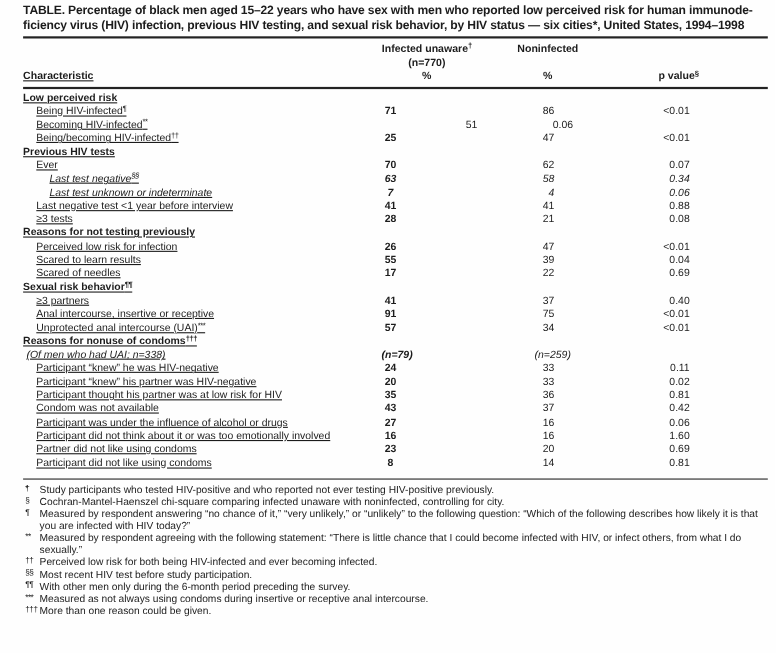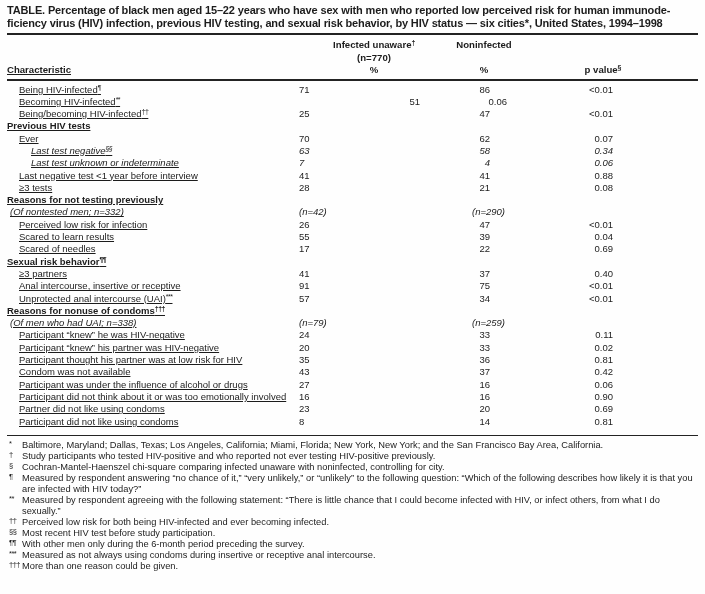--- a/index.html
+++ b/index.html
@@ -5,41 +5,41 @@
   * { margin: 0; padding: 0; box-sizing: border-box; }
   html, body { background: #ffffff; }
   body {
     width: 705px; height: 594px;
     font-family: "Liberation Sans", sans-serif;
     color: #1c1c1c;
     overflow: hidden;
   }
   .page {
     width: 705px; height: 594px;
-    padding: 4px 7px 0 7px;
+    padding: 4px 7px 0 21px;
     background: #fefefe;
   }
 
   
   .title { font-weight: bold; font-size: 11px; line-height: 13px; letter-spacing: -0.15px; white-space: nowrap; }
 
   
   .rule { border: none; }
   .rule-title  { border-top: 2px solid #232323; margin-top: 3px; }
   .rule-header { border-top: 2px solid #232323; margin-top: 2px; }
   .rule-foot   { border-top: 1px solid #232323; margin-top: 3px; }
 
   
   .grid-row {
     display: grid;
     grid-template-columns: 292px 150px 70px 106px;
     line-height: 12.3px;
     font-size: 9.5px;
   }
-  .cell-v1 { text-align: left; padding-right: 66px; }
+  .cell-v1 { text-align: center; padding-right: 66px; font-weight: bold; }
   .cell-v2 { text-align: right; padding-right: 29px; }
   .cell-p  { text-align: right; padding-right: 12px; }
 
   
   .thead { padding-top: 4px; font-weight: bold; }
   .thead .grid-row { line-height: 12.5px; font-size: 9.6px; }
   .thead .hc { text-align: center; padding-right: 0; }
   .thead .cell-p { padding-right: 4px; }
   sup { font-size: 7px; line-height: 0; vertical-align: 3px; letter-spacing: -0.5px; }
 
@@ -100,20 +100,26 @@
       <div class="cell-label">Characteristic</div>
       <div class="hc">%</div>
       <div class="hc">%</div>
       <div class="cell-p"><span>p value</span><sup>§</sup></div>
     </div>
   </div>
 
   <div class="rule rule-header"></div>
 
   <div class="tbody">
+      <div class="grid-row row-section">
+        <div class="cell-label"><span>Low perceived risk</span></div>
+        <div class="cell-v1"></div>
+        <div class="cell-v2"></div>
+        <div class="cell-p"></div>
+      </div>
       <div class="grid-row row-item">
         <div class="cell-label"><span>Being HIV-infected</span><sup>¶</sup></div>
         <div class="cell-v1">71</div>
         <div class="cell-v2">86</div>
         <div class="cell-p">&lt;0.01</div>
       </div>
       <div class="grid-row row-item">
         <div class="cell-label"><span>Becoming HIV-infected</span><sup>**</sup></div>
         <div class="cell-v2">51</div>
         <div class="cell-p">0.06</div>
@@ -159,26 +165,20 @@
         <div class="cell-v1">28</div>
         <div class="cell-v2">21</div>
         <div class="cell-p">0.08</div>
       </div>
       <div class="grid-row row-section">
         <div class="cell-label"><span>Reasons for not testing previously</span></div>
         <div class="cell-v1"></div>
         <div class="cell-v2"></div>
         <div class="cell-p"></div>
       </div>
-      <div class="grid-row row-note">
-        <div class="cell-label"><span>(Of nontested men; n=332)</span></div>
-        <div class="cell-v1">(n=42)</div>
-        <div class="cell-v2">(n=290)</div>
-        <div class="cell-p"></div>
-      </div>
       <div class="grid-row row-item">
         <div class="cell-label"><span>Perceived low risk for infection</span></div>
         <div class="cell-v1">26</div>
         <div class="cell-v2">47</div>
         <div class="cell-p">&lt;0.01</div>
       </div>
       <div class="grid-row row-item">
         <div class="cell-label"><span>Scared to learn results</span></div>
         <div class="cell-v1">55</div>
         <div class="cell-v2">39</div>
@@ -253,40 +253,40 @@
       <div class="grid-row row-item">
         <div class="cell-label"><span>Participant was under the influence of alcohol or drugs</span></div>
         <div class="cell-v1">27</div>
         <div class="cell-v2">16</div>
         <div class="cell-p">0.06</div>
       </div>
       <div class="grid-row row-item">
         <div class="cell-label"><span>Participant did not think about it or was too emotionally involved</span></div>
         <div class="cell-v1">16</div>
         <div class="cell-v2">16</div>
-        <div class="cell-p">0.90</div>
+        <div class="cell-p">1.60</div>
       </div>
       <div class="grid-row row-item">
         <div class="cell-label"><span>Partner did not like using condoms</span></div>
         <div class="cell-v1">23</div>
         <div class="cell-v2">20</div>
         <div class="cell-p">0.69</div>
       </div>
       <div class="grid-row row-item">
         <div class="cell-label"><span>Participant did not like using condoms</span></div>
         <div class="cell-v1">8</div>
         <div class="cell-v2">14</div>
         <div class="cell-p">0.81</div>
       </div>
     </div>
 
   <div class="rule rule-foot"></div>
 
   <div class="footnotes">
-      <div class="fn"><span class="fn-marker">*</span><span class="fn-text">Baltimore, Maryland; Dallas, Texas; Los Angeles, California; Miami, Florida; New York, New York; and the San Francisco Bay Area, California.</span></div>
+      <div class="fn"><span class="fn-marker">*</span></div>
       <div class="fn"><span class="fn-marker">†</span><span class="fn-text">Study participants who tested HIV-positive and who reported not ever testing HIV-positive previously.</span></div>
       <div class="fn"><span class="fn-marker">§</span><span class="fn-text">Cochran-Mantel-Haenszel chi-square comparing infected unaware with noninfected, controlling for city.</span></div>
       <div class="fn"><span class="fn-marker">¶</span><span class="fn-text">Measured by respondent answering “no chance of it,” “very unlikely,” or “unlikely” to the following question: “Which of the following describes how likely it is that you are infected with HIV today?”</span></div>
       <div class="fn"><span class="fn-marker">**</span><span class="fn-text">Measured by respondent agreeing with the following statement: “There is little chance that I could become infected with HIV, or infect others, from what I do sexually.”</span></div>
       <div class="fn"><span class="fn-marker">††</span><span class="fn-text">Perceived low risk for both being HIV-infected and ever becoming infected.</span></div>
       <div class="fn"><span class="fn-marker">§§</span><span class="fn-text">Most recent HIV test before study participation.</span></div>
       <div class="fn"><span class="fn-marker">¶¶</span><span class="fn-text">With other men only during the 6-month period preceding the survey.</span></div>
       <div class="fn"><span class="fn-marker">***</span><span class="fn-text">Measured as not always using condoms during insertive or receptive anal intercourse.</span></div>
       <div class="fn"><span class="fn-marker">†††</span><span class="fn-text">More than one reason could be given.</span></div>
     </div>

